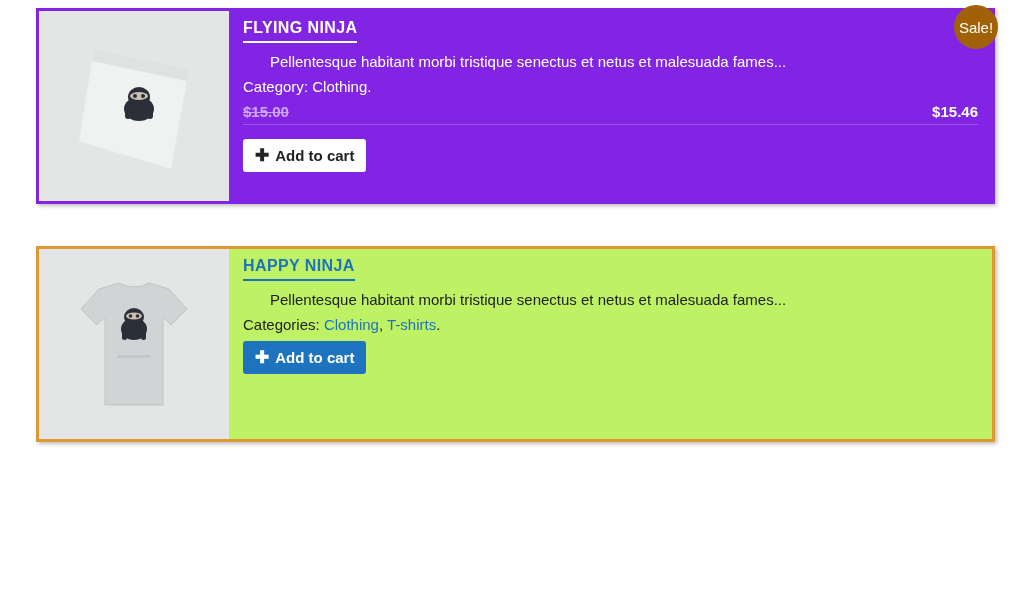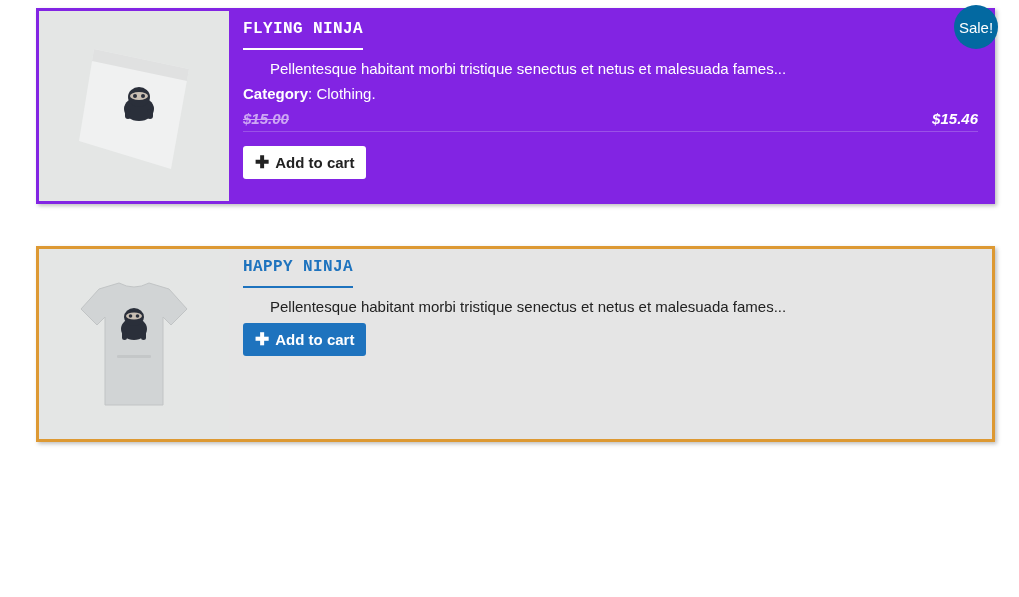--- a/index.html
+++ b/index.html
@@ -16,31 +16,31 @@
       position: relative;
       display: flex;
       margin-bottom: 42px;
       box-shadow: 2px 2px 4px rgba(0,0,0,0.25);
     }
     .product-card.purple {
       background: #8224e3;
       border: 3px solid #8224e3;
     }
     .product-card.orange {
-      background: #e5e5e5;
+      background: #bef264;
       border: 3px solid #dd9933;
     }
     .sale-badge {
       position: absolute;
       top: -6px;
       right: -6px;
       width: 44px;
       height: 44px;
       border-radius: 50%;
-      background: #0369a1;
+      background: #a16207;
       color: #fff;
       display: flex;
       align-items: center;
       justify-content: center;
       font-size: 15px;
     }
     .thumb-wrap {
       width: 190px;
       height: 190px;
       background: #e4e6e5;
@@ -53,55 +53,53 @@
     }
     .details {
       flex: 1;
       padding: 8px 14px 14px 14px;
       color: #fff;
     }
     .product-title {
       font-size: 16px;
       font-weight: bold;
       display: inline-block;
-      padding-bottom: 10px;
+      padding-bottom: 4px;
       border-bottom: 2px solid currentColor;
       margin-bottom: 10px;
       letter-spacing: 0.4px;
-      font-family: Liberation Mono, monospace;
     }
     .product-card.purple .product-title { color: #fff; }
     .product-card.orange .product-title { color: #1e73be; }
     .product-card.orange .details { color: #222; }
     .desc {
       margin-bottom: 8px;
       font-size: 15px;
       margin-left: 27px;
     }
     .cat-line {
       margin-bottom: 8px;
       font-size: 15px;
     }
-    .cat-label { font-weight: bold; }
+    .cat-label { font-weight: normal; }
     .cat-link {
       color: #1e73be;
       cursor: pointer;
       text-decoration: none;
     }
     .price-row {
       display: flex;
       justify-content: space-between;
       align-items: flex-start;
       font-weight: bold;
       font-size: 15px;
       padding-bottom: 4px;
       border-bottom-width: 1px;
       border-bottom-style: solid;
       margin-bottom: 14px;
-      font-style: italic;
     }
     .product-card.purple .price-row { color: #fff; border-bottom-color: #9a52e7; }
     .product-card.orange .price-row { color: #1e73be; border-bottom-color: #e4b166; }
     .old-price {
       text-decoration: line-through;
       opacity: 0.6;
     }
     .btn {
       display: inline-flex;
       align-items: center;
@@ -188,18 +186,21 @@
         <circle cx="15.5" cy="5" r="1.8" fill="#2a2f3a"></circle>
         <rect x="0" y="20" width="5" height="9" rx="2.5" fill="#2a2f3a"></rect>
         <rect x="19" y="20" width="5" height="9" rx="2.5" fill="#2a2f3a"></rect>
       </g>
       <rect x="78" y="106" width="34" height="3" rx="1" fill="#c4c7c8"></rect>
     </svg>
   </div>
   <div class="details">
     <div class="product-title">HAPPY NINJA</div>
     <div class="desc">Pellentesque habitant morbi tristique senectus et netus et malesuada fames...</div>
+    <div class="cat-line">
+      <span class="cat-label">Categories</span><span>: </span><a class="cat-link">Clothing</a><span>, </span><a class="cat-link">T-shirts</a><span>.</span>
+    </div>
     <button class="btn btn-blue">
       <span class="plus">✚</span>
       <span>Add to cart</span>
     </button>
   </div>
 </div>
 
 </body></html>

